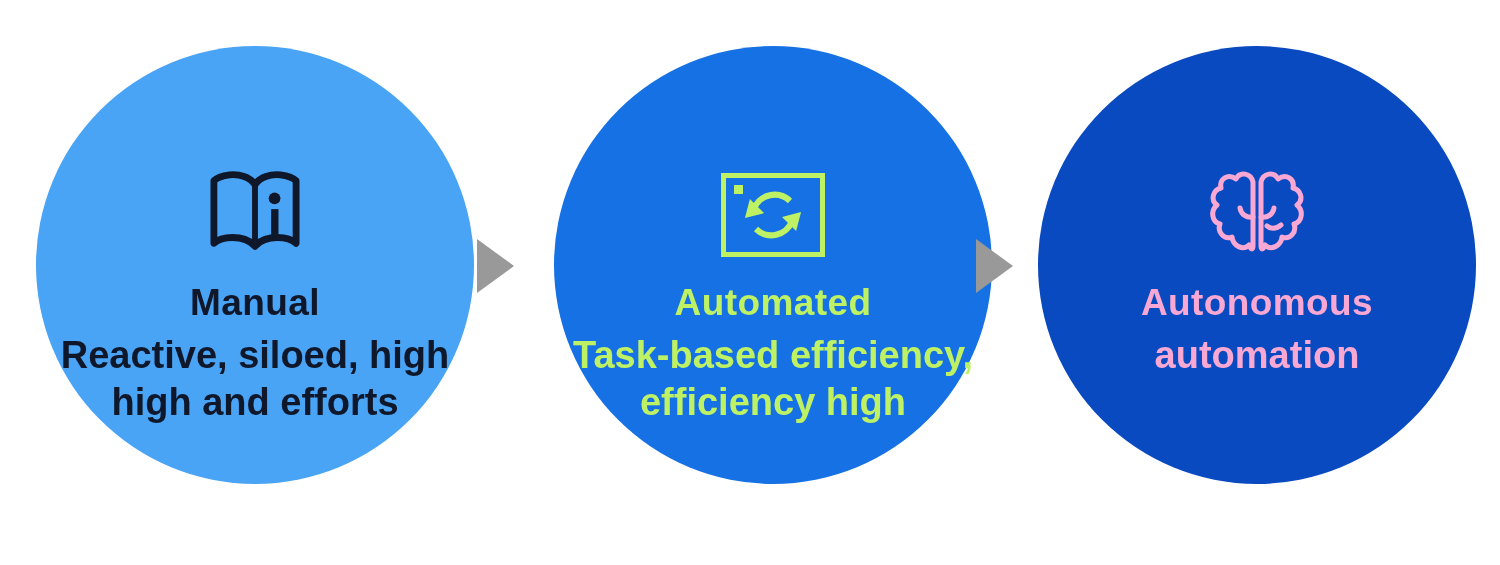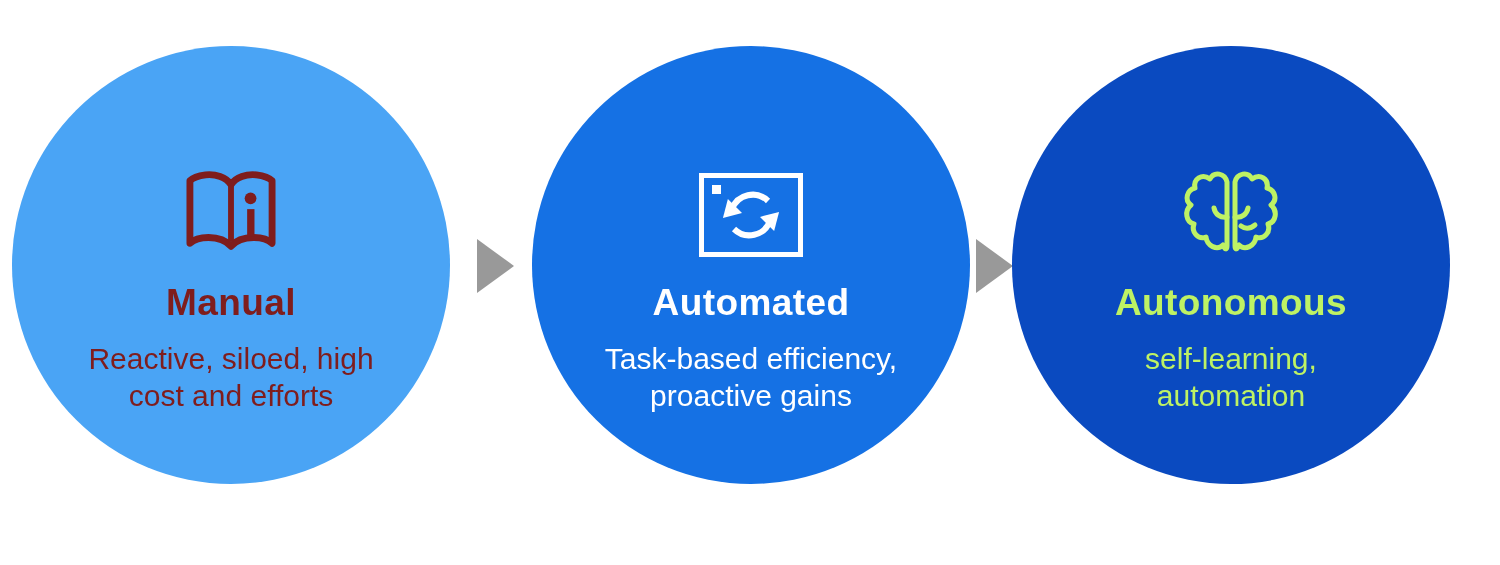--- a/index.html
+++ b/index.html
@@ -2,26 +2,26 @@
 <html style="--circle1: #4AA4F5; --circle2: #1571E4; --circle3: #0A4AC0; --arrow: #999999; --text_dark: #111111; --text_light: #FFFFFF; --background: #FFFFFF;"><head>
 <meta charset="utf-8">
 <style>
   html,body{margin:0;padding:0;background:#ffffff;}
   body{width:1500px;height:565px;font-family:"Liberation Sans",sans-serif;}
   .canvas{position:relative;width:1500px;height:565px;background:#ffffff;overflow:hidden;}
   .circle{
     position:absolute;top:46px;width:438px;height:438px;border-radius:50%;
     display:flex;flex-direction:column;align-items:center;text-align:center;
   }
-  .c1{left:12px;background:var(--circle1,#4AA4F5);color:#7f1d1d;}
-  .c2{left:532px;background:var(--circle2,#1571E4);color:#ffffff;}
-  .c3{left:1012px;background:var(--circle3,#0A4AC0);color:#bef264;}
+  .c1{left:36px;background:var(--circle1,#4AA4F5);color:#0f172a;}
+  .c2{left:554px;background:var(--circle2,#1571E4);color:#bef264;}
+  .c3{left:1038px;background:var(--circle3,#0A4AC0);color:#f9a8d4;}
   .icon-wrap{margin-top:122px;height:94px;display:flex;align-items:center;justify-content:center;}
   .title{margin-top:20px;font-size:37px;font-weight:700;line-height:1.15;letter-spacing:.4px;}
-  .subtitle{margin-top:15px;font-size:30px;line-height:1.24;font-weight:400;}
+  .subtitle{margin-top:7px;font-size:38px;line-height:1.24;font-weight:700;}
   .arrow{
     position:absolute;top:239px;width:0;height:0;
     border-top:27px solid transparent;border-bottom:27px solid transparent;
     border-left:37px solid var(--arrow,#999999);
   }
   .a1{left:477px;}
   .a2{left:976px;}
   svg{display:block;}
 </style>
 </head>
@@ -34,41 +34,41 @@
       <svg viewBox="0 0 100 92" width="98" height="90" aria-hidden="true">
         <path d="M50 15 C45 7 34 4 24 5 C17 6 11 8 8 11 L8 75 C12 71 19 69 27 69 C36 69 45 72 50 78 C55 72 64 69 73 69 C81 69 88 71 92 75 L92 11 C89 8 83 6 76 5 C66 4 55 7 50 15 Z" fill="none" stroke="currentColor" stroke-width="7" stroke-linejoin="round"></path>
         <line x1="50" y1="16" x2="50" y2="73" stroke="currentColor" stroke-width="6"></line>
         <circle cx="70" cy="29" r="6" fill="currentColor"></circle>
         <rect x="66.5" y="40" width="7.5" height="28" fill="currentColor"></rect>
       </svg>
     </div>
     <div class="title">Manual</div>
     <div class="subtitle">
       <div>Reactive, siloed, high</div>
-      <div>cost and efforts</div>
+      <div>high and efforts</div>
     </div>
   </div>
 
   <div class="arrow a1"></div>
 
   <div class="circle c2">
     <div class="icon-wrap">
       <svg viewBox="0 0 104 84" width="104" height="84" aria-hidden="true">
         <rect x="2.5" y="2.5" width="99" height="79" fill="none" stroke="currentColor" stroke-width="5"></rect>
         <rect x="13" y="12" width="9" height="9" fill="currentColor"></rect>
         <path d="M69 28 A22 22 0 0 0 33 36" fill="none" stroke="currentColor" stroke-width="6"></path>
         <path d="M35 56 A22 22 0 0 0 71 48" fill="none" stroke="currentColor" stroke-width="6"></path>
         <path d="M0 -10 L10 7 L-10 7 Z" fill="currentColor" transform="translate(31,38) rotate(-135)"></path>
         <path d="M0 -10 L10 7 L-10 7 Z" fill="currentColor" transform="translate(73,46) rotate(45)"></path>
       </svg>
     </div>
     <div class="title">Automated</div>
     <div class="subtitle">
       <div>Task-based efficiency,</div>
-      <div>proactive gains</div>
+      <div>efficiency high</div>
     </div>
   </div>
 
   <div class="arrow a2"></div>
 
   <div class="circle c3">
     <div class="icon-wrap">
       <svg viewBox="0 0 100 92" width="100" height="92" aria-hidden="true">
         <g fill="none" stroke="currentColor" stroke-width="5" stroke-linejoin="round" stroke-linecap="round">
           <path d="M46 13 C44 4 33 2 29 10 C21 4 12 10 14 19 C6 21 3 31 10 36 C3 42 5 53 13 55 C10 63 17 71 25 68 C26 77 36 82 42 76 C44 81 46 81 46 77 Z"></path>
@@ -76,18 +76,17 @@
           <g transform="translate(100,0) scale(-1,1)">
             <path d="M46 13 C44 4 33 2 29 10 C21 4 12 10 14 19 C6 21 3 31 10 36 C3 42 5 53 13 55 C10 63 17 71 25 68 C26 77 36 82 42 76 C44 81 46 81 46 77 Z"></path>
             <path d="M46 48 C39 49 34 45 33 39"></path>
             <path d="M26 56 C31 60 36 60 40 57"></path>
           </g>
         </g>
       </svg>
     </div>
     <div class="title">Autonomous</div>
     <div class="subtitle">
-      <div>self-learning,</div>
       <div>automation</div>
     </div>
   </div>
 
 </div>
 
 </body></html>

